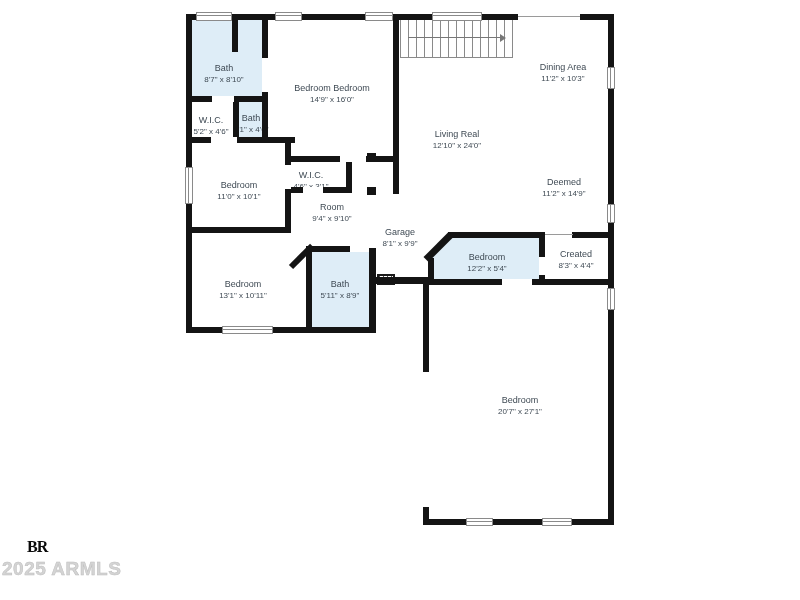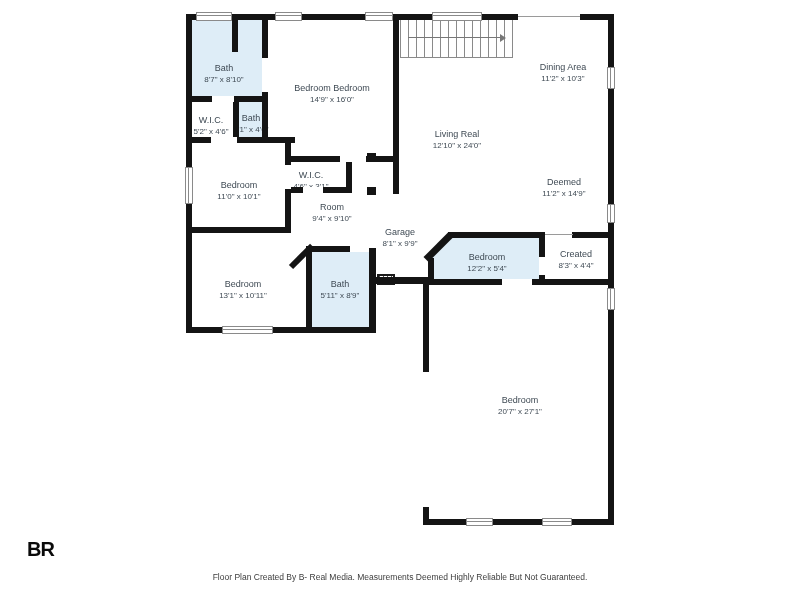--- a/index.html
+++ b/index.html
@@ -21,22 +21,22 @@
   #stair-arrow-head{position:absolute;left:500px;top:34px;width:0;height:0;
           border-left:6px solid #777;border-top:4px solid transparent;border-bottom:4px solid transparent;}
   #front-door{position:absolute;left:377px;top:274px;width:18px;height:11px;box-sizing:border-box;
           border:2px solid #1a1a1a;background:repeating-linear-gradient(90deg,#555 0 1px,#fff 1px 4px);}
   .room-label{position:absolute;transform:translate(-50%,-50%);text-align:center;
           white-space:nowrap;color:var(--label,#3f4a54);line-height:1.3;}
   .room-name{font-size:9px;}
   .room-dims{font-size:8px;}
   #footer-disclaimer{position:absolute;left:0;top:572px;width:800px;text-align:center;
           font-size:8.5px;color:#3c3c3c;}
-  #brand-logo{position:absolute;left:27px;top:538px;font-size:20px;font-weight:900;
-          letter-spacing:-1px;color:#0a0a0a;}
+  #brand-logo{position:absolute;left:27px;top:538px;font-size:16px;font-weight:900;
+          letter-spacing:-1px;color:#0a0a0a;font-family:Liberation Serif, serif;}
   #watermark-text{position:absolute;left:2px;top:558px;font-size:19px;font-weight:600;
           color:#d4d4d4;-webkit-text-stroke:0.5px #bdbdbd;letter-spacing:0.5px;}
 </style>
 </head>
 <body>
 
 <div id="canvas" style="--room-fill: #deedf7; --wall: #141414; --label: #3f4a54;">
   <div id="plan">
       <div class="fill" style="left: 429px; top: 234px; width: 110px; height: 46px; clip-path: polygon(0% 54%, 20% 0%, 100% 0%, 100% 100%, 0% 100%);"></div>
       <div class="fill" style="left: 312px; top: 252px; width: 57px; height: 75px;"></div>
@@ -185,14 +185,14 @@
       </div>
       <div class="win win-h" style="left: 466px; top: 518px; width: 27px; height: 8px;">
         <i></i>
       </div>
       <div class="win win-h" style="left: 542px; top: 518px; width: 30px; height: 8px;">
         <i></i>
       </div>
     </div>
 
   <div id="brand-logo">BR</div>
-  <div id="footer-disclaimer">Floor Plan Created By B- Real Media. Measurements Deemed Highly Reliable But Not Guaranteed.</div>
+  <div id="watermark-text" style="color: rgb(212, 212, 212);">2025 ARMLS</div>
 </div>
 
 </body></html>

